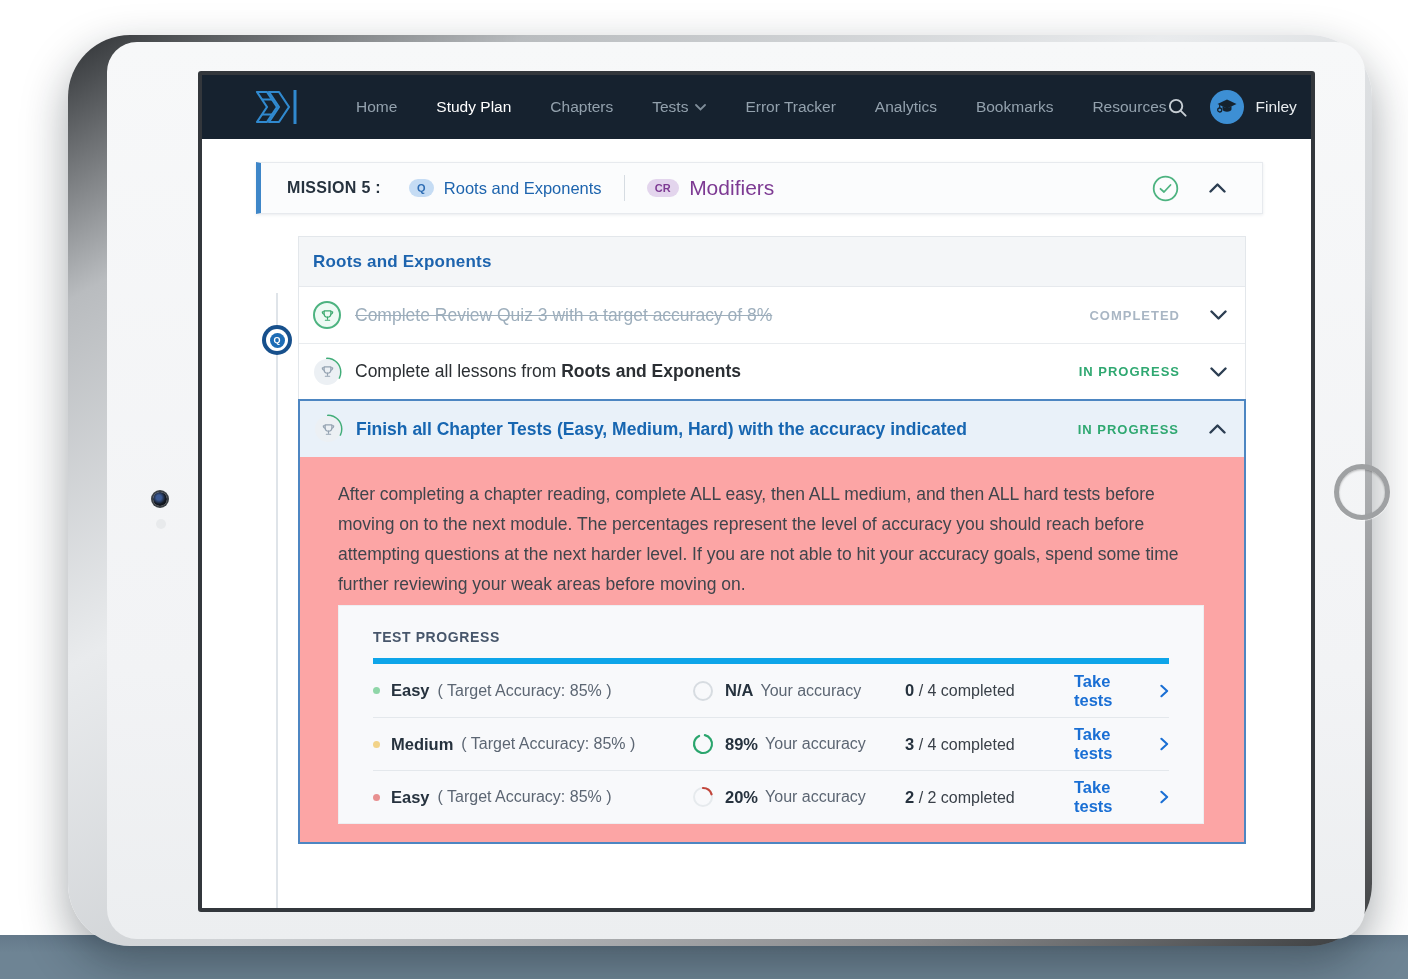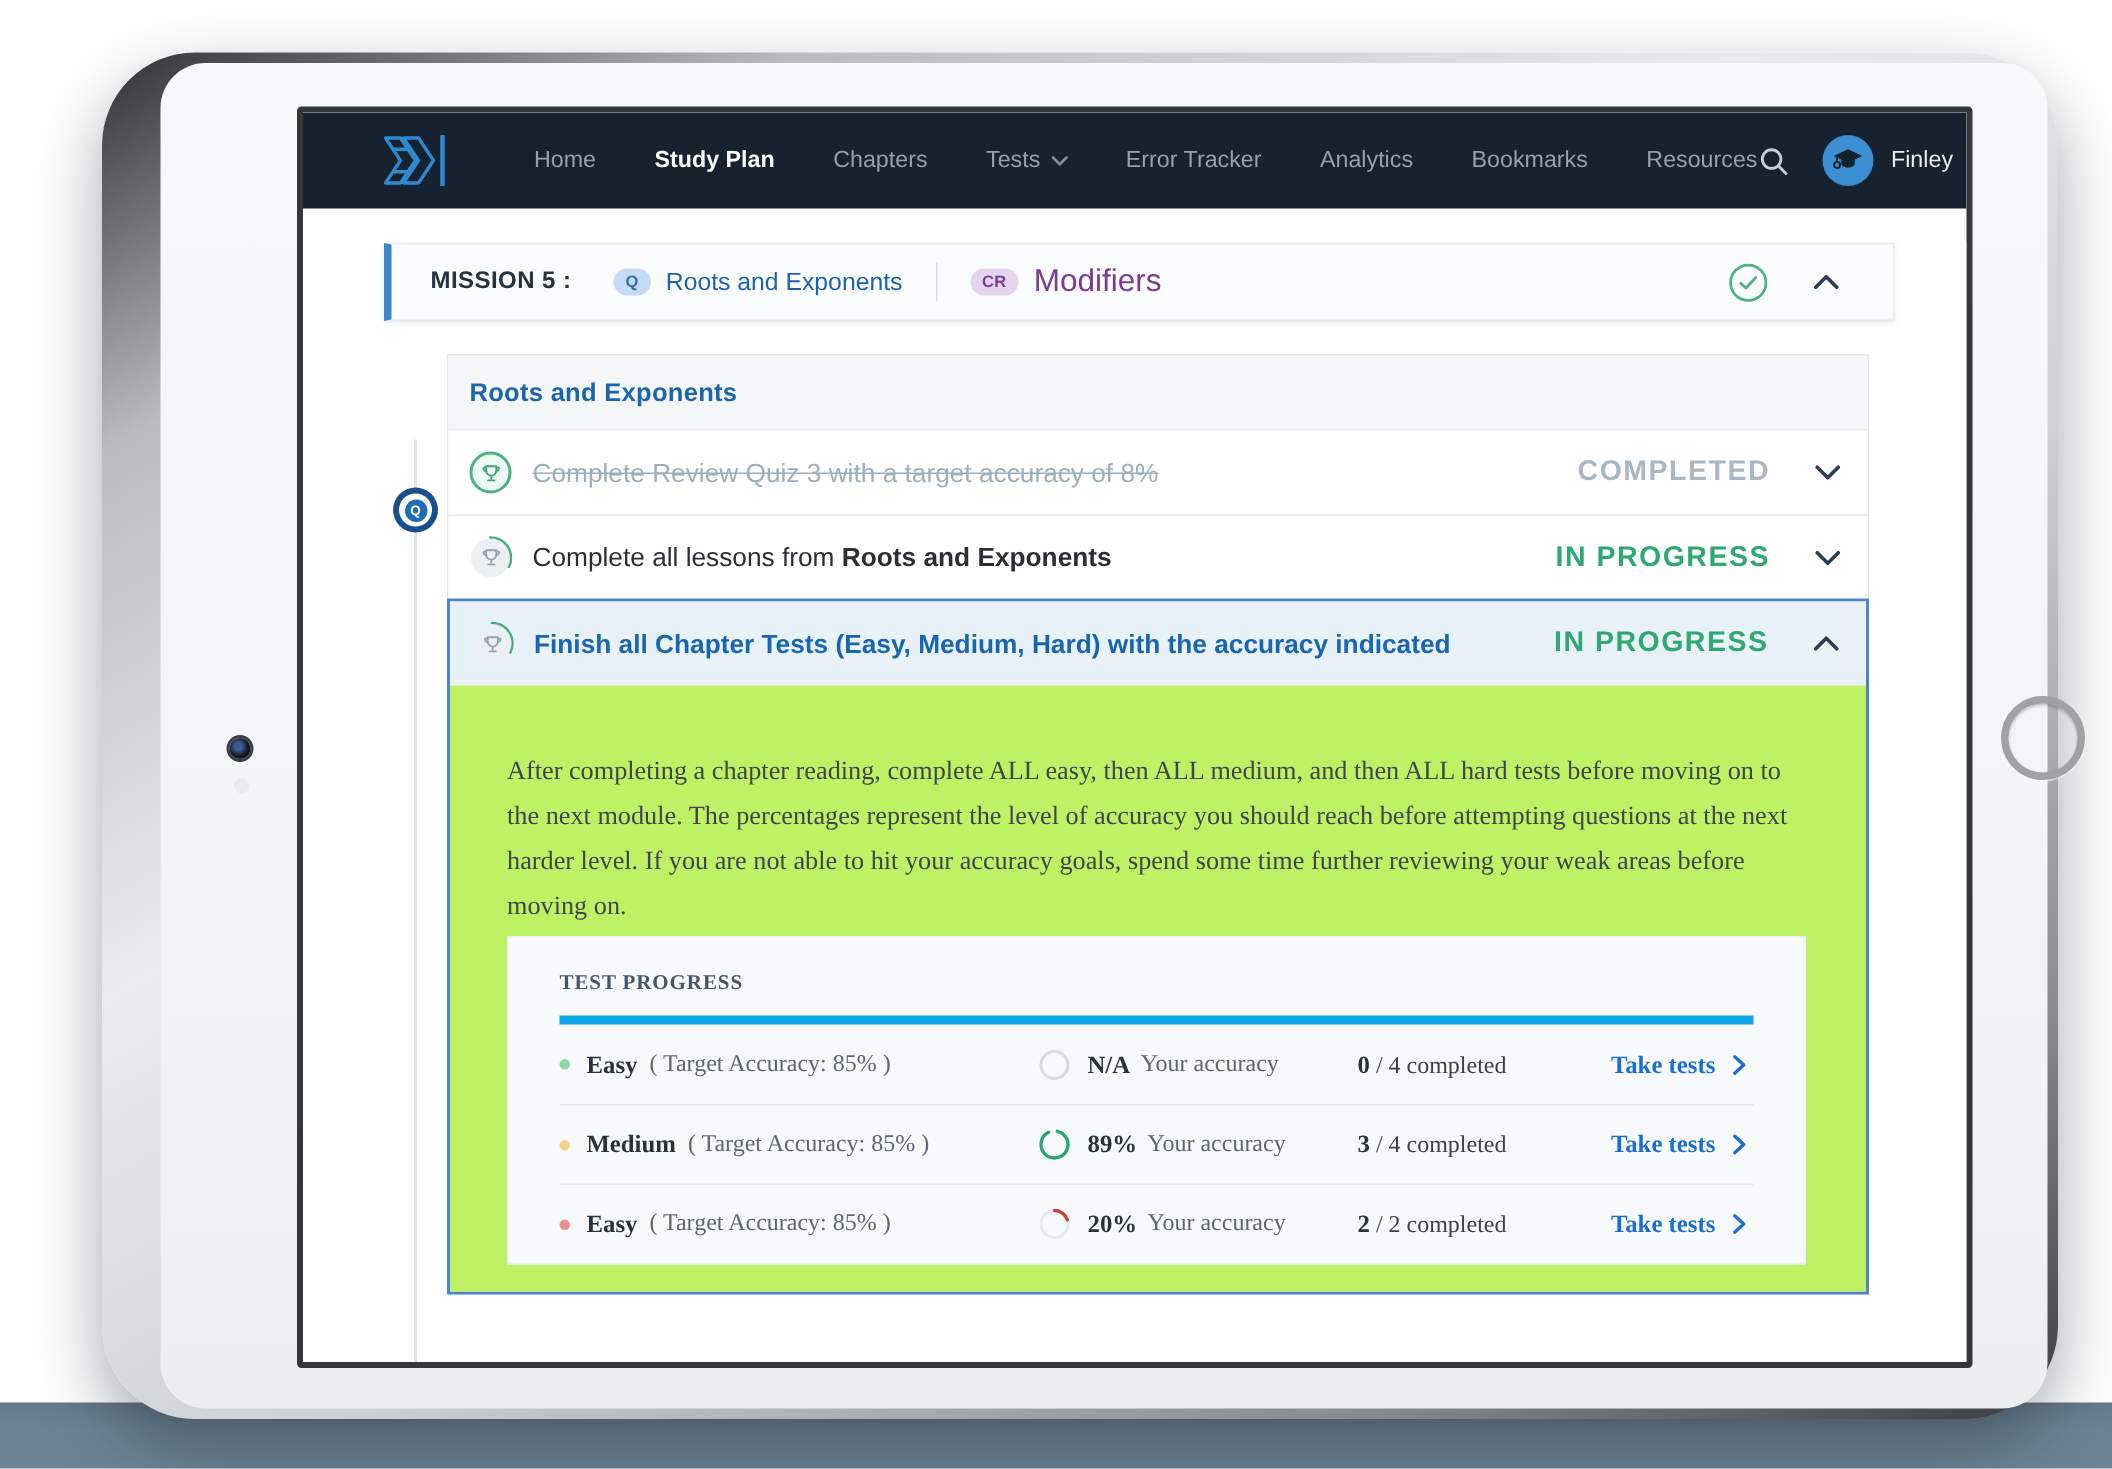--- a/index.html
+++ b/index.html
@@ -49,21 +49,21 @@
     overflow:hidden;
   }
   
   .navbar {
     height:64px; background:#16222f; display:flex; align-items:center;
     padding-left:52px; color:#93a1ad;
   }
   .logo { width:46px; height:40px; margin-right:56px; flex:none; }
   .nav-items { display:flex; align-items:center; gap:39px; }
   .nav-item { font-size:15.5px; cursor:pointer; display:flex; align-items:center; white-space:nowrap; }
-  .nav-item.active { color:#ffffff; font-weight:bold; }
+  .nav-item.active { color:#ffffff; font-weight:normal; }
   .nav-item .dd { margin-left:7px; }
   .nav-right { margin-left:auto; display:flex; align-items:center; padding-right:48px; }
   .search-ic { width:21px; height:21px; margin-right:22px; }
   .avatar {
     width:34px; height:34px; border-radius:50%; background:#3d8fd4;
     display:flex; align-items:center; justify-content:center; margin-right:12px; flex:none;
   }
   .avatar svg { width:24px; height:24px; }
   .user-name { color:#e9edf0; font-size:15.5px; margin-right:13px; }
   
@@ -123,30 +123,30 @@
   .trophy-c.done {
     left:1px; top:1px; width:28px; height:28px;
     border:2px solid #4db380; background:#eefaf4;
   }
   .arc { position:absolute; inset:0; }
   .task-text { font-size:17.5px; }
   .t-done { color:#9daebc; text-decoration:line-through; }
   .t-normal { color:#2b2f33; }
   .t-normal b { font-weight:bold; }
   .t-active { color:#1766b1; font-weight:bold; }
-  .status { margin-left:auto; font-size:19px; font-weight:bold; letter-spacing:1px; margin-right:30px; white-space:nowrap; }
+  .status { margin-left:auto; font-size:13px; font-weight:bold; letter-spacing:1px; margin-right:30px; white-space:nowrap; }
   .st-completed { color:#a9b6c4; }
   .st-progress { color:#2fa871; }
   .chev-btn { display:flex; align-items:center; cursor:pointer; }
   
   .expanded {
     margin:0 -1px -1px -1px; border:2px solid #4d86c2; background:#ffffff;
   }
   .expanded .task-row { background:#e9f1f9; border-top:none; }
-  .expanded-body { padding:41px 40px 18px 38px; background:#bef264;font-family:Liberation Serif, serif; }
+  .expanded-body { padding:22px 40px 18px 38px; background:#fca5a5; }
   .desc { font-size:17.5px; line-height:30px; color:#40454c; }
   
   .tp-box { margin-top:6px; background:#f8f9fb; border:1px solid #edeff2; padding:0 34px; }
   .tp-title {
     padding:23px 0 13px; font-size:14px; font-weight:bold; color:#47566b;
     letter-spacing:.6px; border-bottom:6px solid #0ea5e9;
   }
   .tp-row { height:53px; display:flex; align-items:center; }
   .tp-row + .tp-row { border-top:1px solid #e4e8ec; }
   .col-level { flex:0 0 319px; display:flex; align-items:center; }

